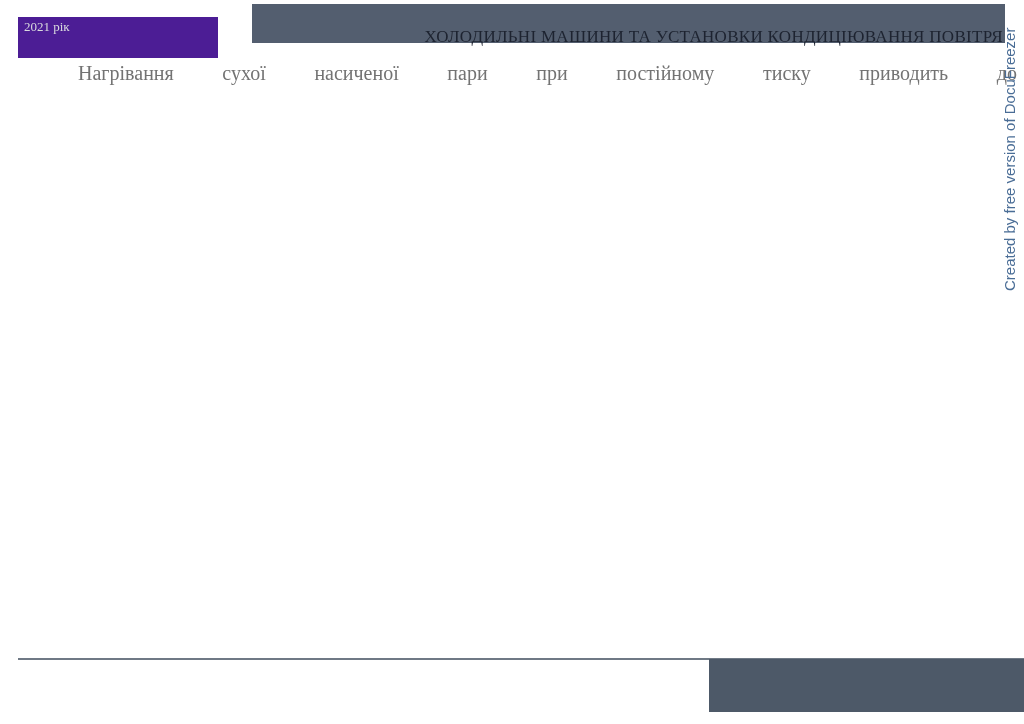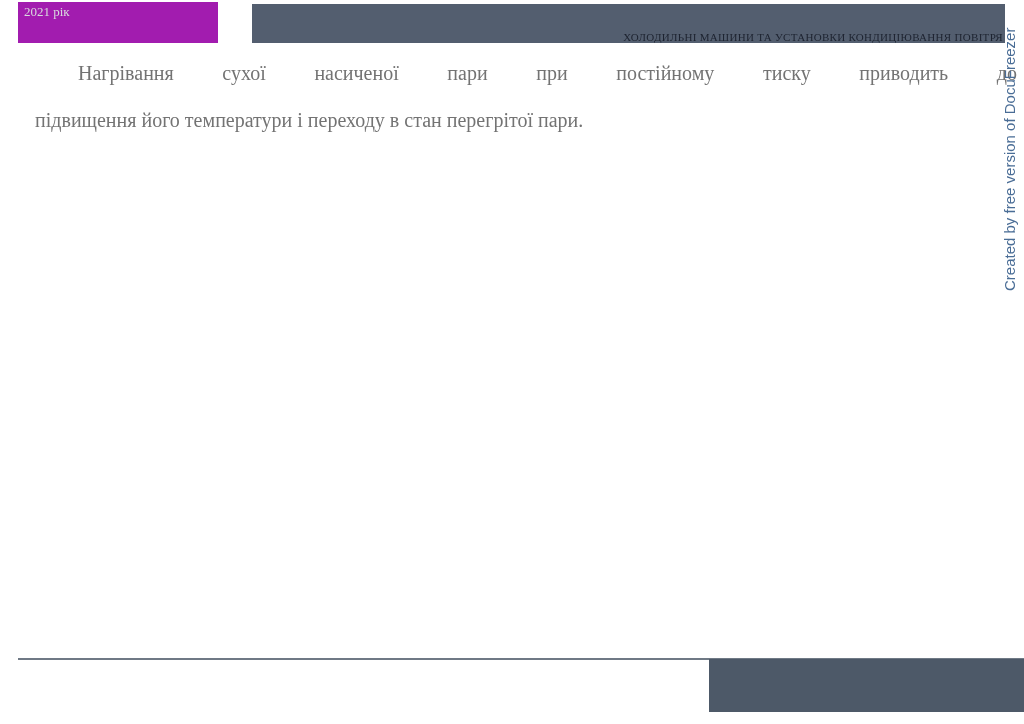--- a/index.html
+++ b/index.html
@@ -9,43 +9,43 @@
     width: 1024px;
     height: 724px;
     background: #ffffff;
     overflow: hidden;
     font-family: "Liberation Serif", "DejaVu Serif", serif;
   }
 
   
   .header-dark-box {
     position: absolute;
-    left: 18px; top: 2px;
+    left: 18px; top: 17px;
     width: 200px; height: 41px;
-    background: #a21caf;
+    background: #4c1d95;
   }
   .year-label {
     position: absolute;
     left: 6px; top: 2px;
     font-size: 13px;
     color: #d9dade;
     white-space: nowrap;
   }
   .header-gray-bar {
     position: absolute;
     left: 252px; top: 4px;
     width: 753px; height: 39px;
     background: #535e6f;
     display: flex;
     align-items: center;
     justify-content: flex-end;
     padding-right: 2px;
   }
   .header-title {
-    font-size: 11px;
+    font-size: 17px;
     letter-spacing: 0.3px;
     color: #1d2330;
     white-space: nowrap;
     padding-top: 6px;
     margin-top: 20px;
   }
 
   
   .doc-body {
     position: absolute;
@@ -94,19 +94,18 @@
 
 <div class="header-dark-box">
   <span class="year-label">2021 рік</span>
 </div>
 <div class="header-gray-bar">
   <span class="header-title">ХОЛОДИЛЬНІ МАШИНИ ТА УСТАНОВКИ КОНДИЦІЮВАННЯ ПОВІТРЯ</span>
 </div>
 
 <div class="doc-body">
   <div class="line-just line-indent">Нагрівання сухої насиченої пари при постійному тиску приводить до</div>
-  <div class="line-left">підвищення його температури і переходу в стан перегрітої пари.</div>
 </div>
 
 <div class="watermark">Created by free version of DocuFreezer</div>
 
 <div class="footer-line"></div>
 <div class="footer-box"></div>
 
 </body></html>

